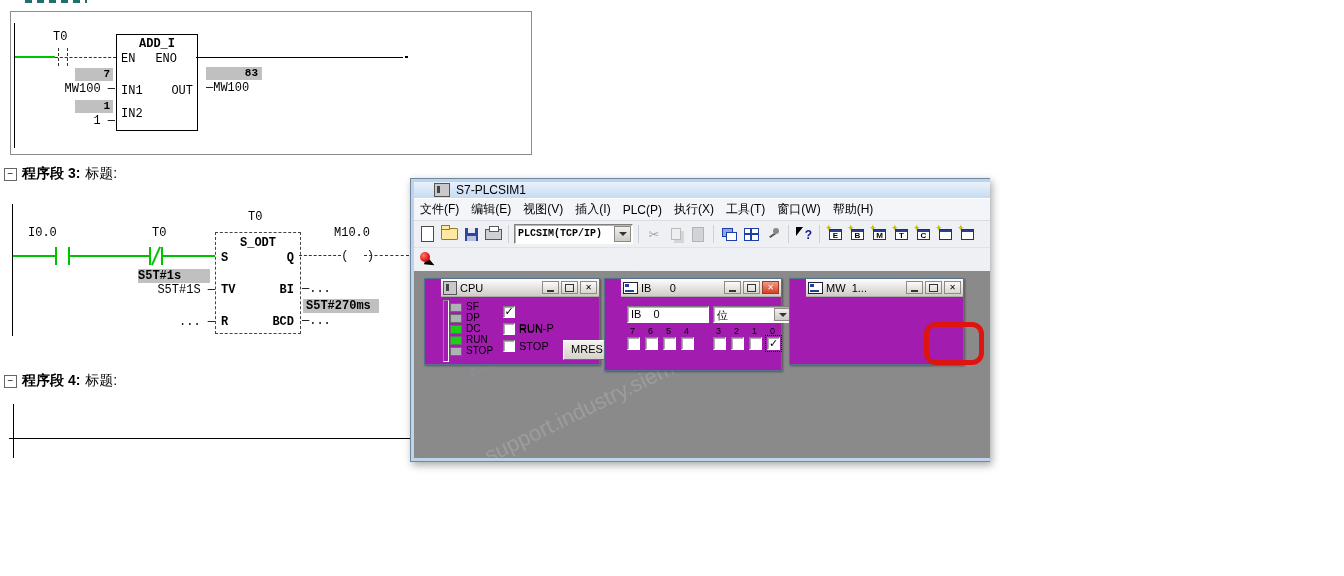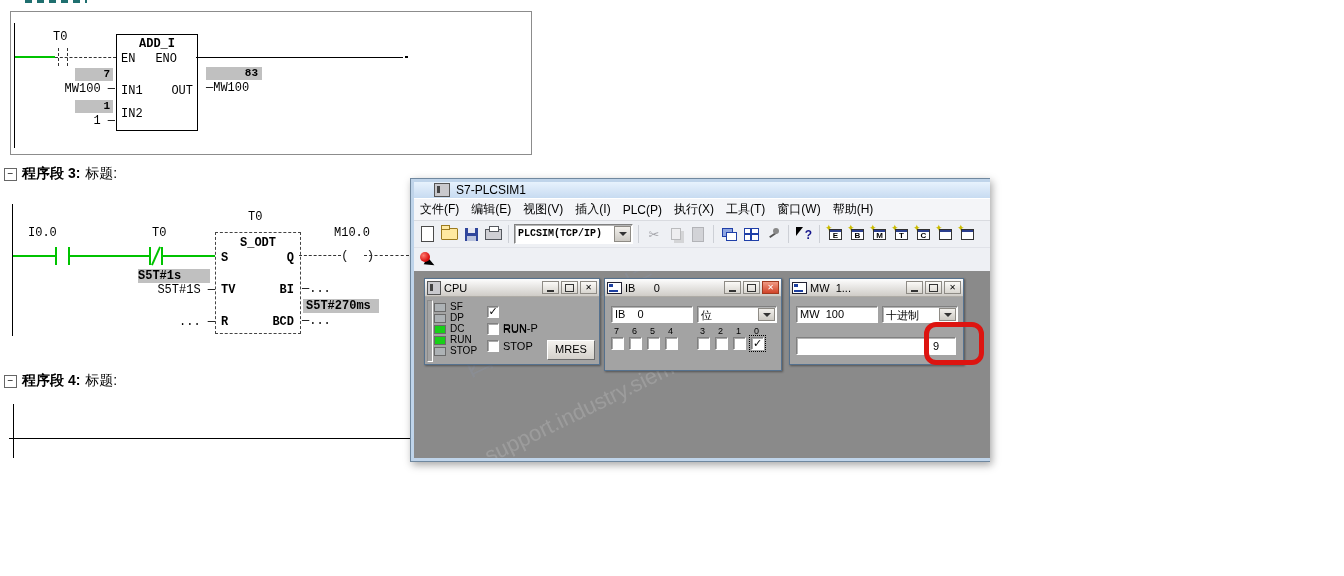--- a/index.html
+++ b/index.html
@@ -33,22 +33,22 @@
   .tb2{height:23px;border-top:1px solid #e0e2e8;}
   .tbi{width:20px;height:20px;display:flex;align-items:center;justify-content:center;position:relative;flex:0 0 auto;}
   .sep{width:1px;height:18px;background:#cdd0d6;margin:0 3px;flex:0 0 auto;}
   .dim{opacity:.5;}
   .client{position:relative;flex:1;background:#8a8a8a;overflow:hidden;}
   .statusbar{height:18px;background:#f1f0ee;border-top:1px solid #d8d8d8;display:flex;align-items:center;
              font-size:12px;padding-left:5px;overflow:hidden;}
   .statuspanel{margin-left:auto;width:132px;flex:0 0 auto;border:1px solid;border-color:#9a9a9a #fff #fff #9a9a9a;
                padding:0 4px;font-size:11px;line-height:14px;white-space:nowrap;}
   
-  .sw{position:absolute;box-sizing:border-box;background:#a3a3a3;border:1px solid #55718e;
-      box-shadow:1px 1px 2px rgba(0,0,0,.4);}
+  .sw{position:absolute;box-sizing:border-box;background:#a21caf;border:1px solid #55718e;
+      box-shadow:1px 1px 2px rgba(0,0,0,.4);padding-left:16px;}
   .swtitle{height:17px;display:flex;align-items:center;gap:3px;padding:0 2px;
            background:linear-gradient(#fdfdfd,#cfccc7);border-bottom:1px solid #aeaba5;font-size:11px;}
   .swbtn{width:17px;height:13px;box-sizing:border-box;background:linear-gradient(#fbfaf7,#d9d6d0);
          border:1px solid #8e8b85;display:flex;align-items:center;justify-content:center;flex:0 0 auto;}
   .swbtn.close-red{background:linear-gradient(#f09a84,#d14328);border-color:#a03a20;color:#fff;}
   .swbody{position:relative;height:calc(100% - 18px);}
   .sunken{box-sizing:border-box;background:#fff;border:1px solid;border-color:#808080 #fff #fff #808080;
           box-shadow:inset 1px 1px 0 #b5b5b5;}
   .cb{position:absolute;width:12px;height:12px;box-sizing:border-box;background:#fff;
       border:1px solid;border-color:#808080 #fff #fff #808080;box-shadow:inset 1px 1px 0 #aaa;
@@ -408,30 +408,20 @@
           <span style="margin-left:auto;display:flex;gap:2px;">
             <span class="swbtn">
                 <i style="width:7px;height:2px;background:#333;margin-top:6px;"></i>
               </span>
             <span class="swbtn">
                 <i style="width:7px;height:6px;border:1px solid #333;"></i>
               </span>
             <span class="swbtn" style="font-size:8px;">✕</span>
           </span>
         </div>
-        <div class="swbody">
-          <div class="sunken abs pre" style="left:6px;top:9px;width:82px;height:17px;font-size:11px;line-height:15px;padding-left:3px;">MW  100</div>
-          <div class="sunken abs" style="left:92px;top:9px;width:76px;height:17px;">
-            <span style="position:absolute;left:3px;top:1px;font-size:11px;">十进制</span>
-            <span class="ddbtn">
-                <i class="ddarrow"></i>
-              </span>
-          </div>
-          <div class="sunken abs" style="left:6px;top:40px;width:160px;height:18px;font-size:11px;line-height:16px;text-align:right;padding-right:16px;">9</div>
-        </div>
       </div>
 
       <div class="abs" style="left:510px;top:51px;width:50px;height:33px;border:5px solid #dd1410;border-radius:12px;z-index:50;"></div>
     </div>
 
   </div>
 
 </div>
 
 </body></html>

